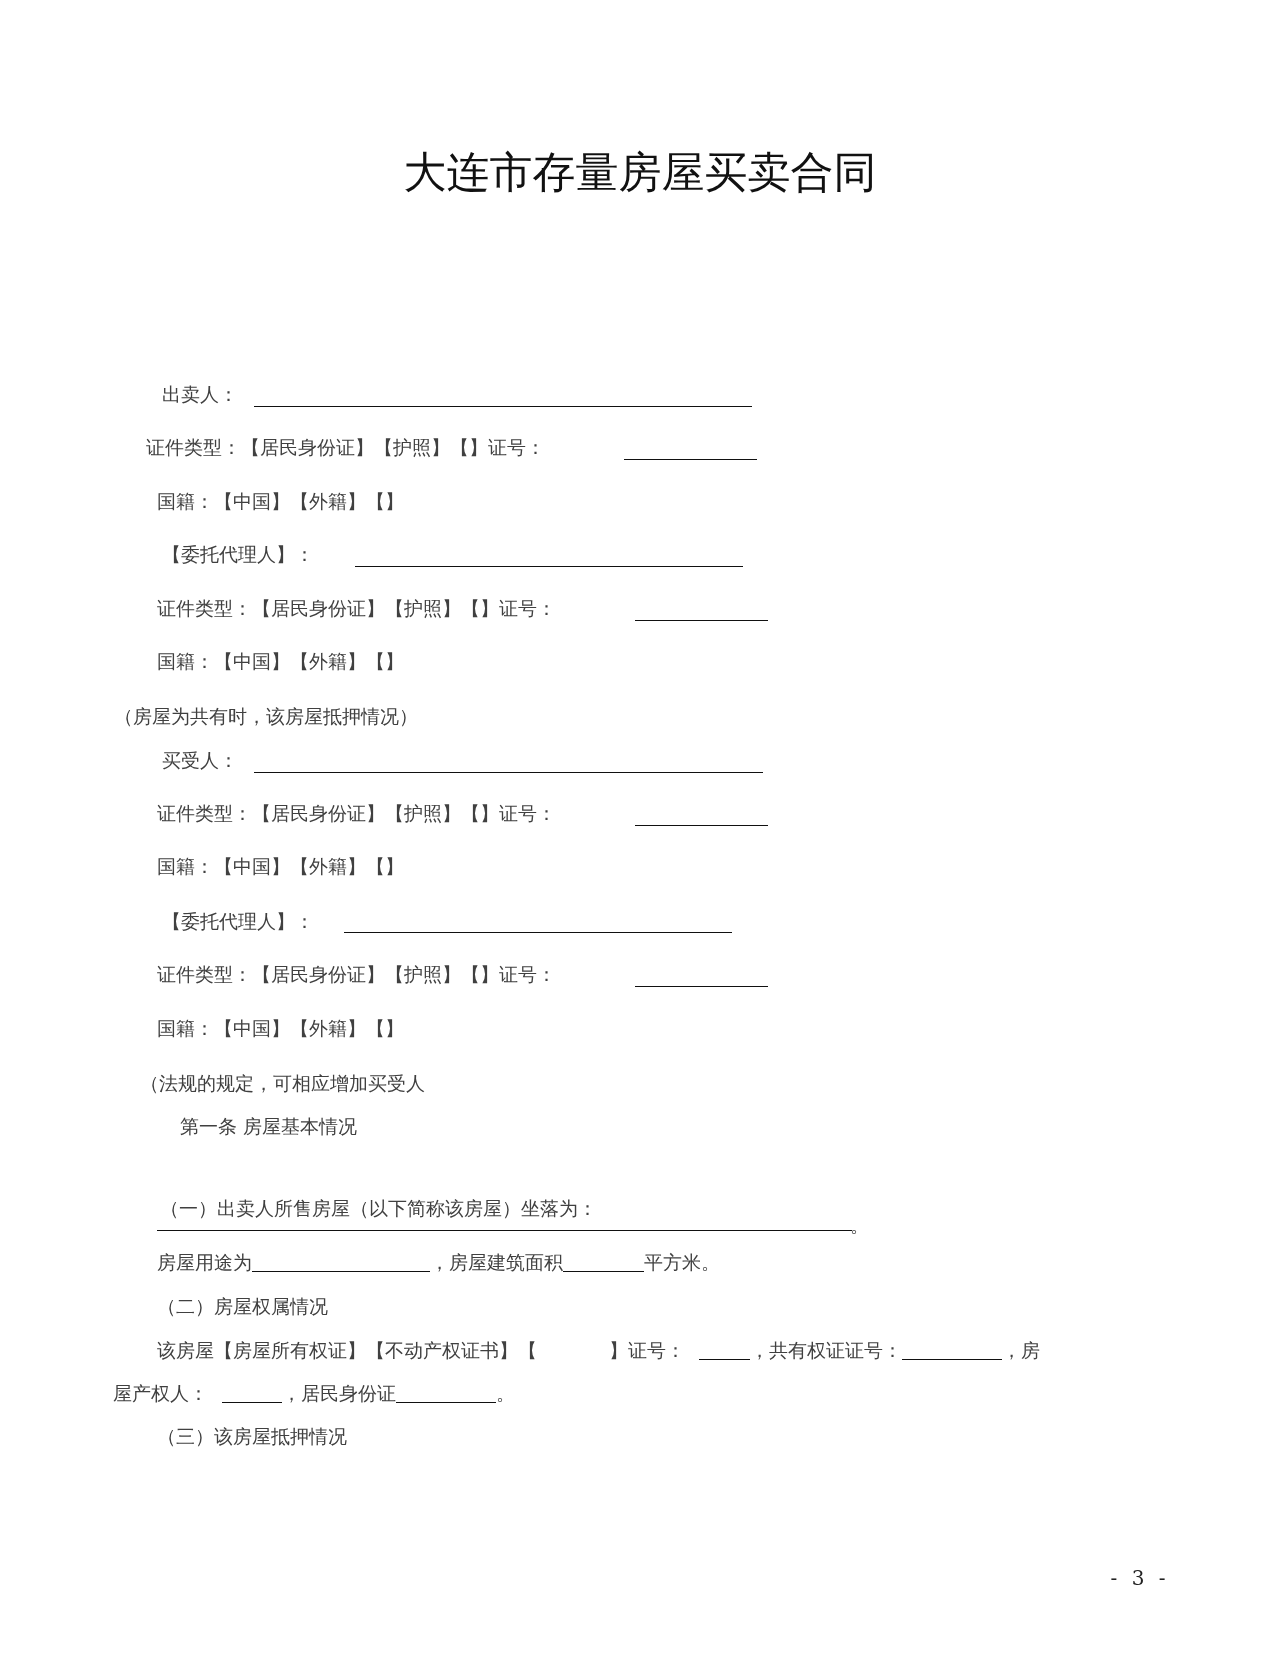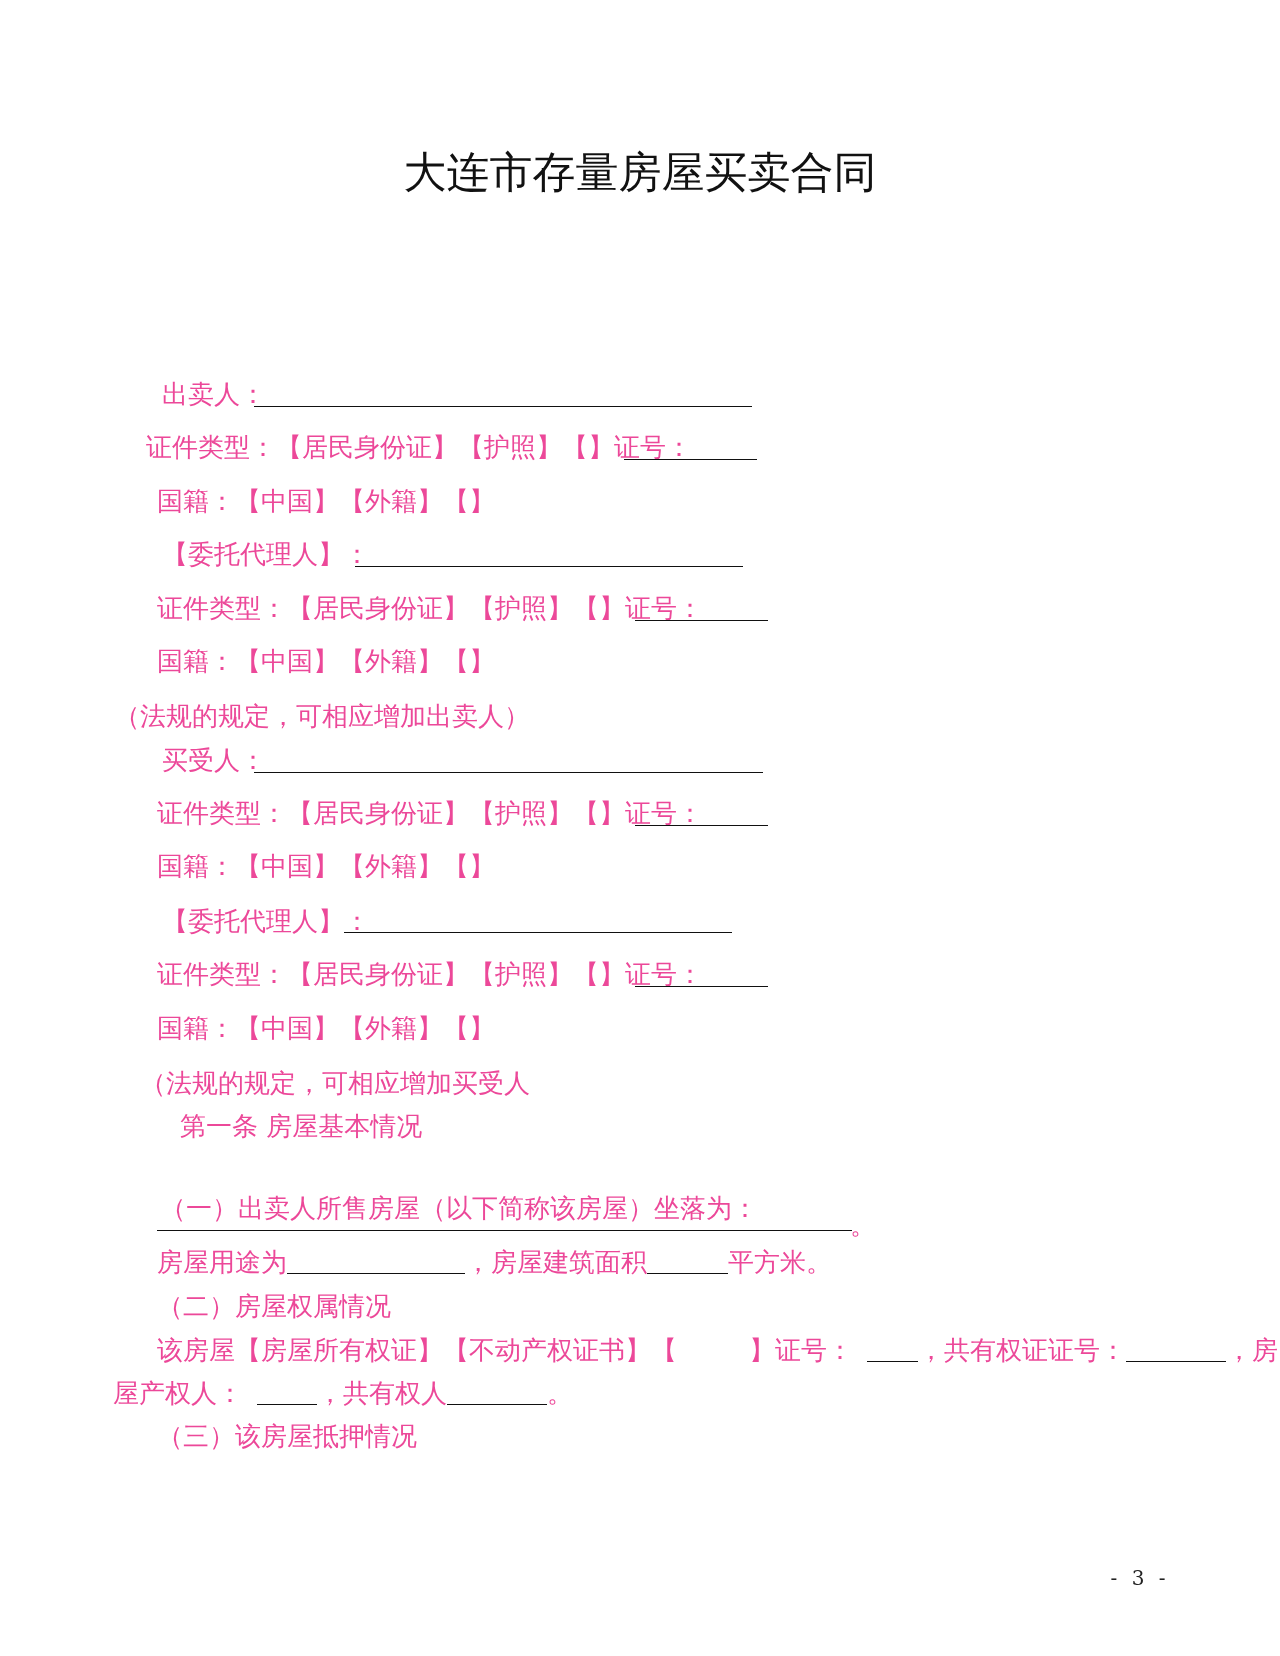--- a/index.html
+++ b/index.html
@@ -7,21 +7,21 @@
       width: 1280px; height: 1656px; position: relative; overflow: hidden;
       font-family: "DejaVu Sans", "Liberation Sans", sans-serif;
       color: #111111;
     }
     .page { position: absolute; left: 0; top: 0; width: 1280px; height: 1291px; background: #fff; }
     .title {
       position: absolute; left: 0; width: 1280px; top: 146px; text-align: center;
       font-size: 43px; line-height: 52px; letter-spacing: 0px; color: #111;
     }
     .ln {
-      position: absolute; font-size: 26px; line-height: 30px; white-space: nowrap; color: #ec4899;
+      position: absolute; font-size: 19px; line-height: 30px; white-space: nowrap; color: #404040;
     }
     .para {
       position: absolute; left: 113px; width: 1054px; top: 246px;
       font-size: 22px; line-height: 44px; color: #151515; text-align: justify;
     }
     .para .indent { display: inline-block; width: 57px; }
     .blank {
       display: inline-block; border-bottom: 1.6px solid #111; height: 22px;
       vertical-align: -3px;
     }
@@ -62,21 +62,21 @@
   <div class="ln" style="left:157px; top:593px;">
     <span>证件类型：【居民身份证】【护照】【】证号：</span>
   </div>
   <div class="uline" style="left:635px; width:133px; top:620px;"></div>
 
   <div class="ln" style="left:157px; top:646px;">
     <span>国籍：【中国】【外籍】【】</span>
   </div>
 
   <div class="ln" style="left:114px; top:701px;">
-    <span>（法规的规定，可相应增加出卖人）</span>
+    <span>（房屋为共有时，该房屋抵押情况）</span>
   </div>
 
   <div class="ln" style="left:162px; top:745px;">
     <span>买受人：</span>
   </div>
   <div class="uline" style="left:254px; width:509px; top:772px;"></div>
 
   <div class="ln" style="left:157px; top:798px;">
     <span>证件类型：【居民身份证】【护照】【】证号：</span>
   </div>
@@ -123,21 +123,21 @@
 
   <div class="ln" style="left:157px; top:1291px;">
     <span>（二）房屋权属情况</span>
   </div>
 
   <div class="ln" style="left:157px; top:1335px;">
     <span>该房屋【房屋所有权证】【不动产权证书】【</span><span style="display:inline-block;width:72px;"></span><span>】证号：</span><span style="display:inline-block;width:14px;"></span><span class="blank" style="width:51px;"></span><span>，共有权证证号：</span><span class="blank" style="width:100px;"></span><span>，房</span>
   </div>
 
   <div class="ln" style="left:113px; top:1378px;">
-    <span>屋产权人：</span><span style="display:inline-block;width:14px;"></span><span class="blank" style="width:60px;"></span><span>，共有权人</span><span class="blank" style="width:100px;"></span><span>。</span>
+    <span>屋产权人：</span><span style="display:inline-block;width:14px;"></span><span class="blank" style="width:60px;"></span><span>，居民身份证</span><span class="blank" style="width:100px;"></span><span>。</span>
   </div>
 
   <div class="ln" style="left:157px; top:1421px;">
     <span>（三）该房屋抵押情况</span>
   </div>
 
   <div class="pagenum">- 3 -</div>
 </div>
 
 </body></html>

